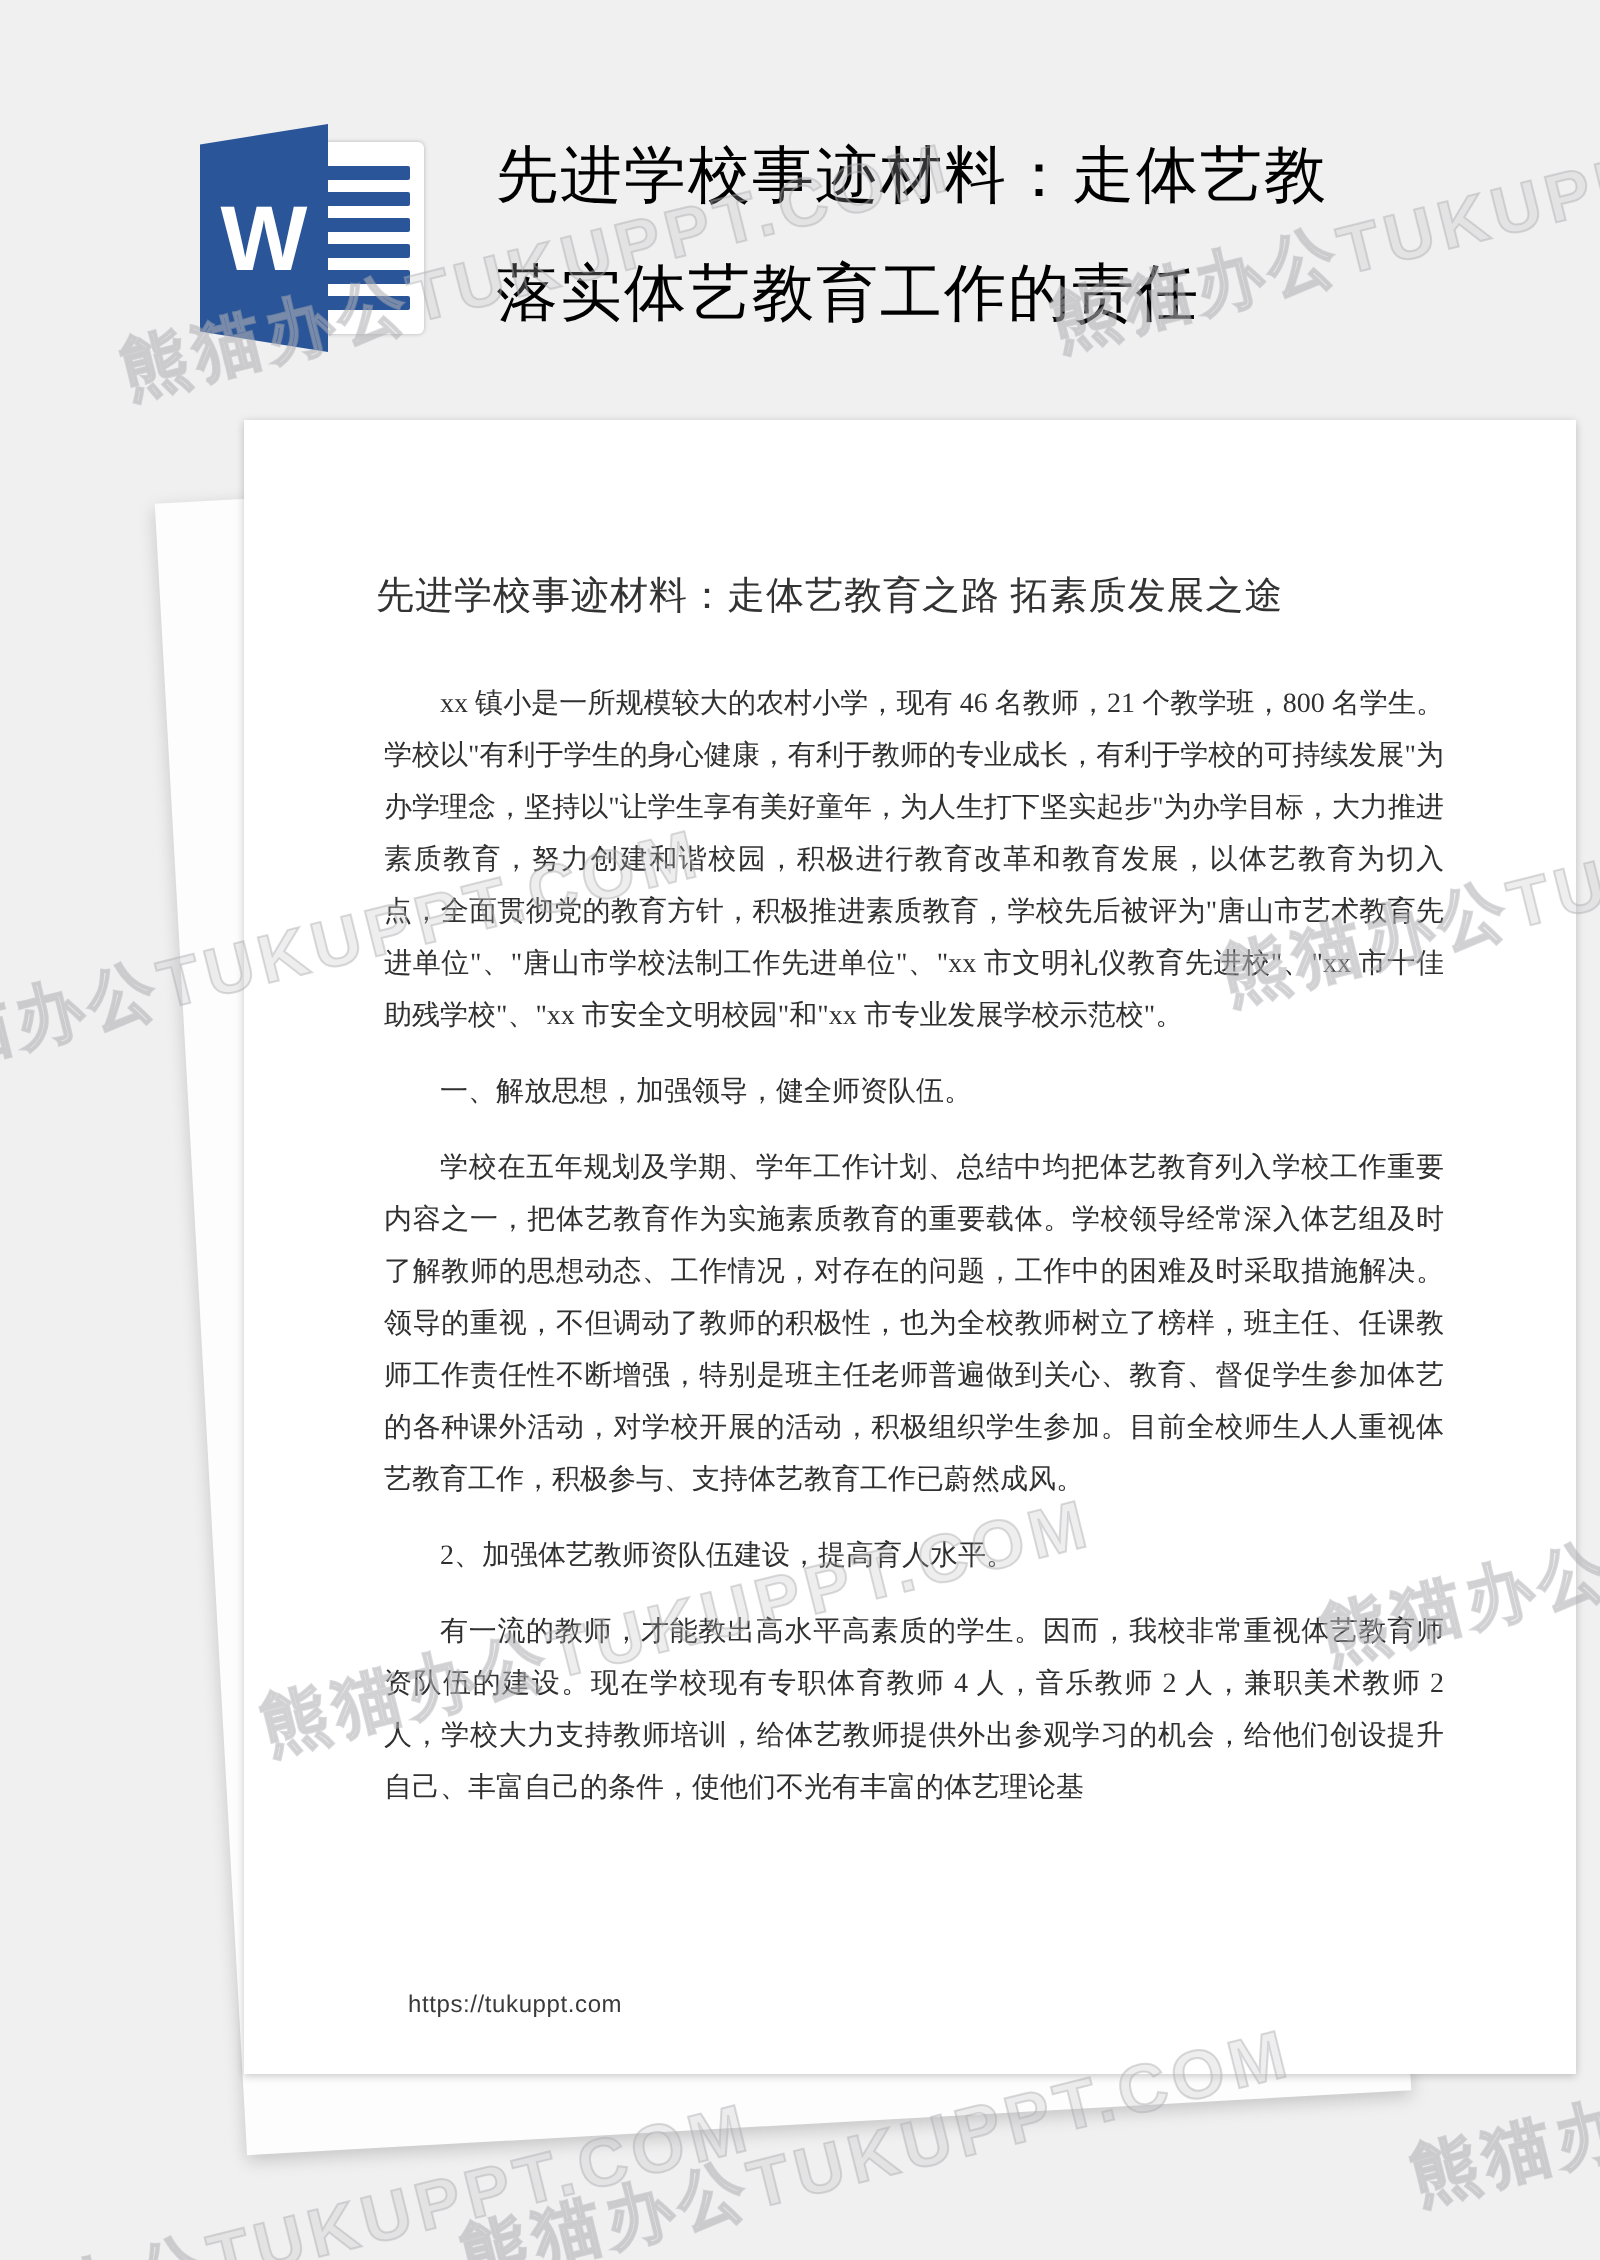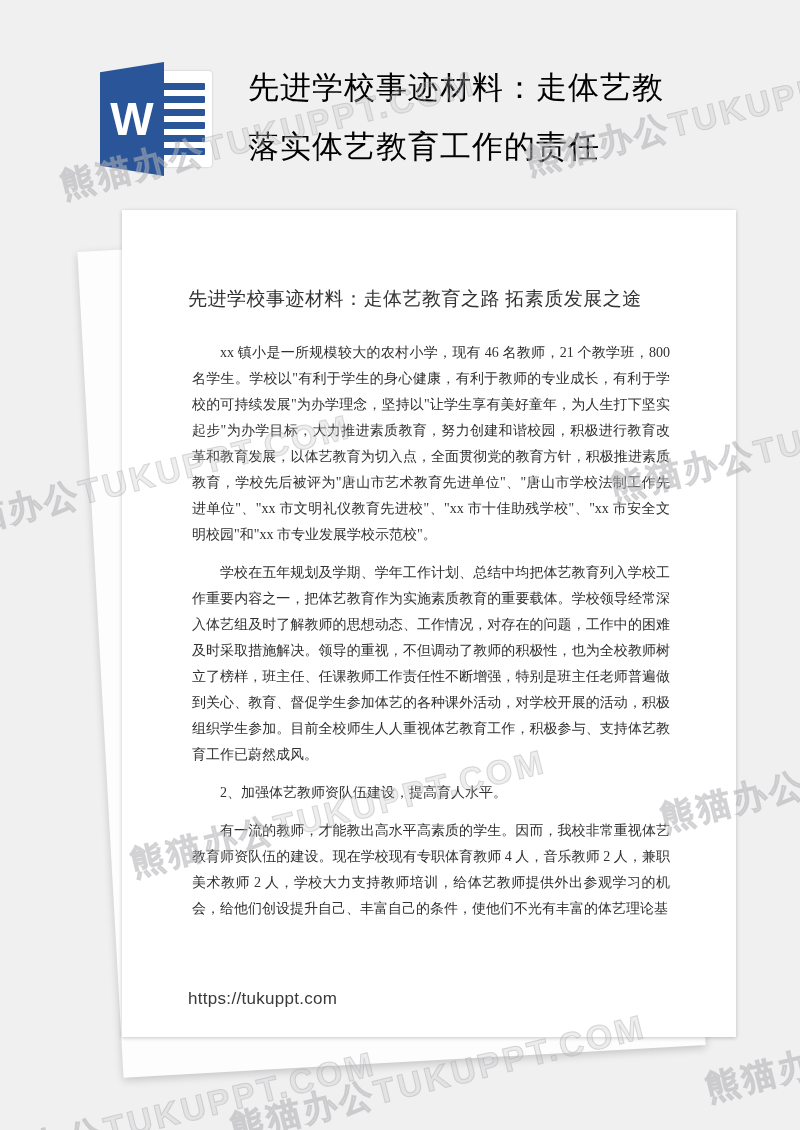--- a/index.html
+++ b/index.html
@@ -25,33 +25,33 @@
   .site-title{
     margin:0 0 0 148px;font-size:31px;line-height:59px;font-weight:400;
     color:#000000;letter-spacing:1px;
   }
   
   .back-page{
     position:absolute;left:100px;top:235px;width:583px;height:827px;background:#fdfdfd;
     transform:rotate(-3.2deg);box-shadow:0 3px 9px rgba(0,0,0,.18);z-index:1;
   }
   .front-page{
-    position:absolute;left:122px;top:210px;width:614px;height:827px;background:#fff;
+    position:absolute;left:122px;top:210px;width:666px;height:827px;background:#fff;
     box-shadow:0 1px 4px rgba(0,0,0,.22);z-index:2;
     padding:72px 62px 0 66px;box-sizing:border-box;
     font-family:"Liberation Serif",serif;color:#303030;
   }
   .doc-title{
     margin:0 0 24px;font-size:19px;line-height:34px;font-weight:400;letter-spacing:.5px;color:#333;
   }
   .front-page p{
     margin:0 4px 12px;font-size:14px;line-height:26px;text-align:justify;text-indent:2em;
   }
   .doc-footer{
-    position:absolute;left:66px;bottom:28px;font-size:17px;color:#3a3a3a;
+    position:absolute;left:82px;bottom:28px;font-size:12px;color:#3a3a3a;
     font-family:"Liberation Sans",sans-serif;letter-spacing:.3px;
   }
   
   .wm{
     position:absolute;white-space:nowrap;transform:rotate(-14deg);
     font:600 34px "Liberation Sans",sans-serif;letter-spacing:3px;
     color:rgba(188,188,193,.26);-webkit-text-stroke:1px rgba(172,172,178,.45);
     z-index:5;pointer-events:none;
   }
 </style>
@@ -75,20 +75,21 @@
       </div>
     </div>
     <h1 class="site-title"><span>先进学校事迹材料：走体艺教</span><br><span>落实体艺教育工作的责任</span></h1>
   </div>
 
   <div class="back-page"></div>
 
   <div class="front-page">
     <h2 class="doc-title">先进学校事迹材料：走体艺教育之路 拓素质发展之途</h2>
     <p>xx 镇小是一所规模较大的农村小学，现有 46 名教师，21 个教学班，800 名学生。学校以"有利于学生的身心健康，有利于教师的专业成长，有利于学校的可持续发展"为办学理念，坚持以"让学生享有美好童年，为人生打下坚实起步"为办学目标，大力推进素质教育，努力创建和谐校园，积极进行教育改革和教育发展，以体艺教育为切入点，全面贯彻党的教育方针，积极推进素质教育，学校先后被评为"唐山市艺术教育先进单位"、"唐山市学校法制工作先进单位"、"xx 市文明礼仪教育先进校"、"xx 市十佳助残学校"、"xx 市安全文明校园"和"xx 市专业发展学校示范校"。</p>
+    <p>一、解放思想，加强领导，健全师资队伍。</p>
     <p>学校在五年规划及学期、学年工作计划、总结中均把体艺教育列入学校工作重要内容之一，把体艺教育作为实施素质教育的重要载体。学校领导经常深入体艺组及时了解教师的思想动态、工作情况，对存在的问题，工作中的困难及时采取措施解决。领导的重视，不但调动了教师的积极性，也为全校教师树立了榜样，班主任、任课教师工作责任性不断增强，特别是班主任老师普遍做到关心、教育、督促学生参加体艺的各种课外活动，对学校开展的活动，积极组织学生参加。目前全校师生人人重视体艺教育工作，积极参与、支持体艺教育工作已蔚然成风。</p>
     <p>2、加强体艺教师资队伍建设，提高育人水平。</p>
     <p>有一流的教师，才能教出高水平高素质的学生。因而，我校非常重视体艺教育师资队伍的建设。现在学校现有专职体育教师 4 人，音乐教师 2 人，兼职美术教师 2 人，学校大力支持教师培训，给体艺教师提供外出参观学习的机会，给他们创设提升自己、丰富自己的条件，使他们不光有丰富的体艺理论基</p>
     <div class="doc-footer">https://tukuppt.com</div>
   </div>
 
   <span class="wm" style="left:55px;top:112px">熊猫办公TUKUPPT.COM</span>
   <span class="wm" style="left:520px;top:88px">熊猫办公TUKUPPT.COM</span>
   <span class="wm" style="left:-70px;top:455px">熊猫办公TUKUPPT.COM</span>
   <span class="wm" style="left:605px;top:415px">熊猫办公TUKUPPT.COM</span>

